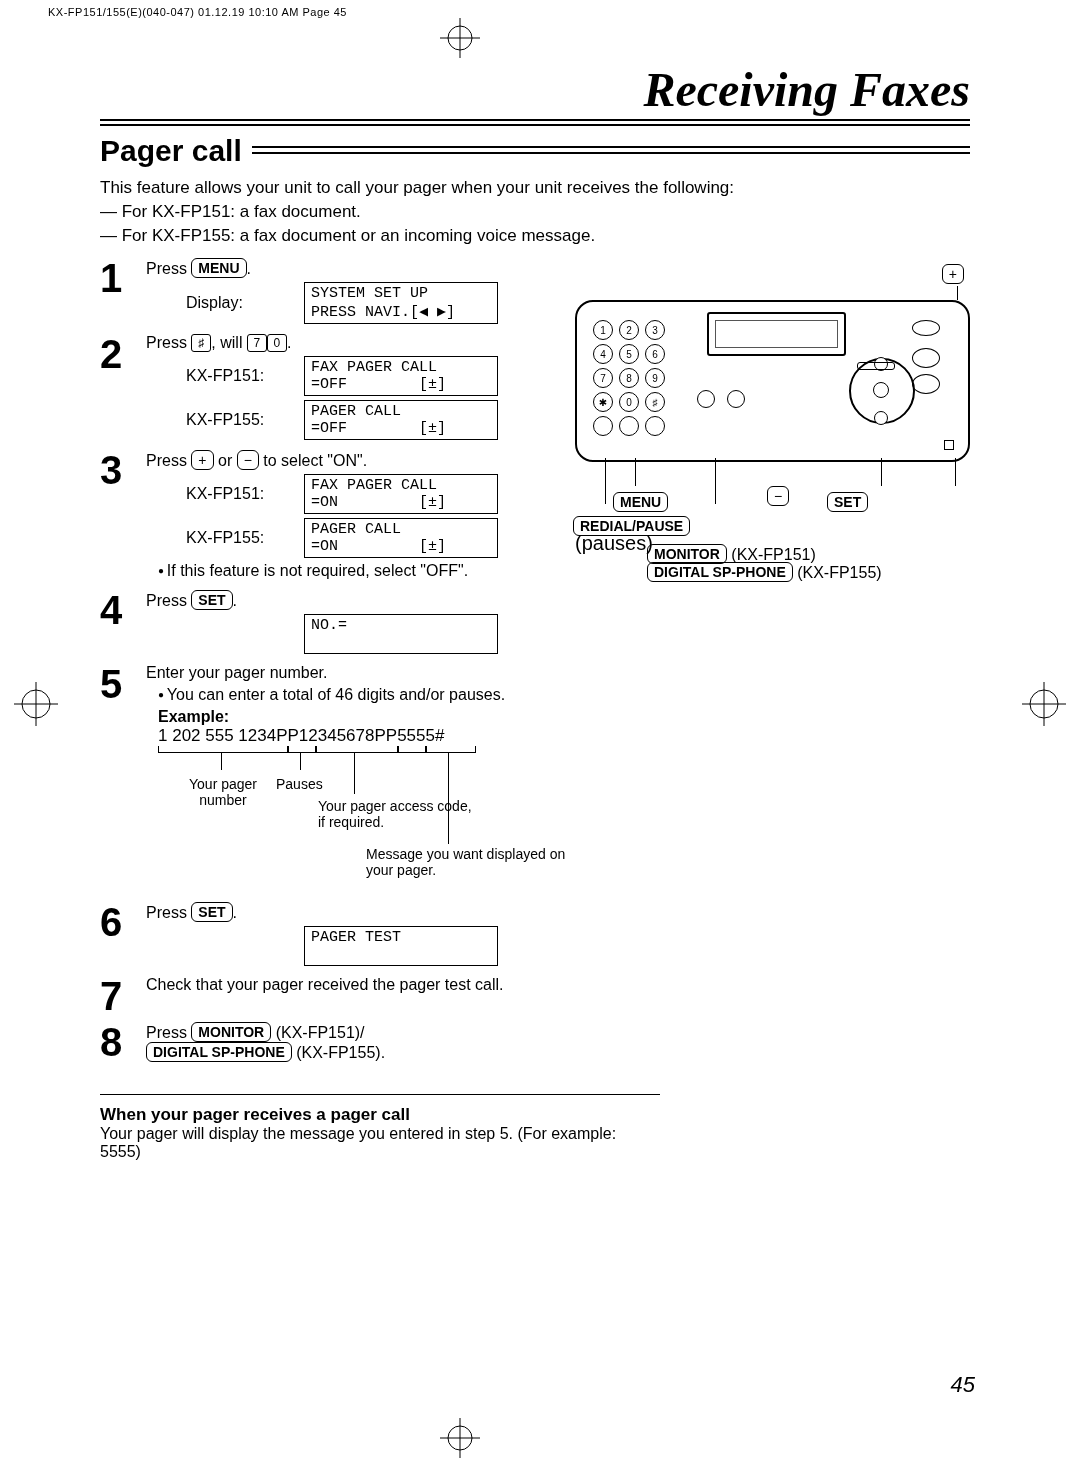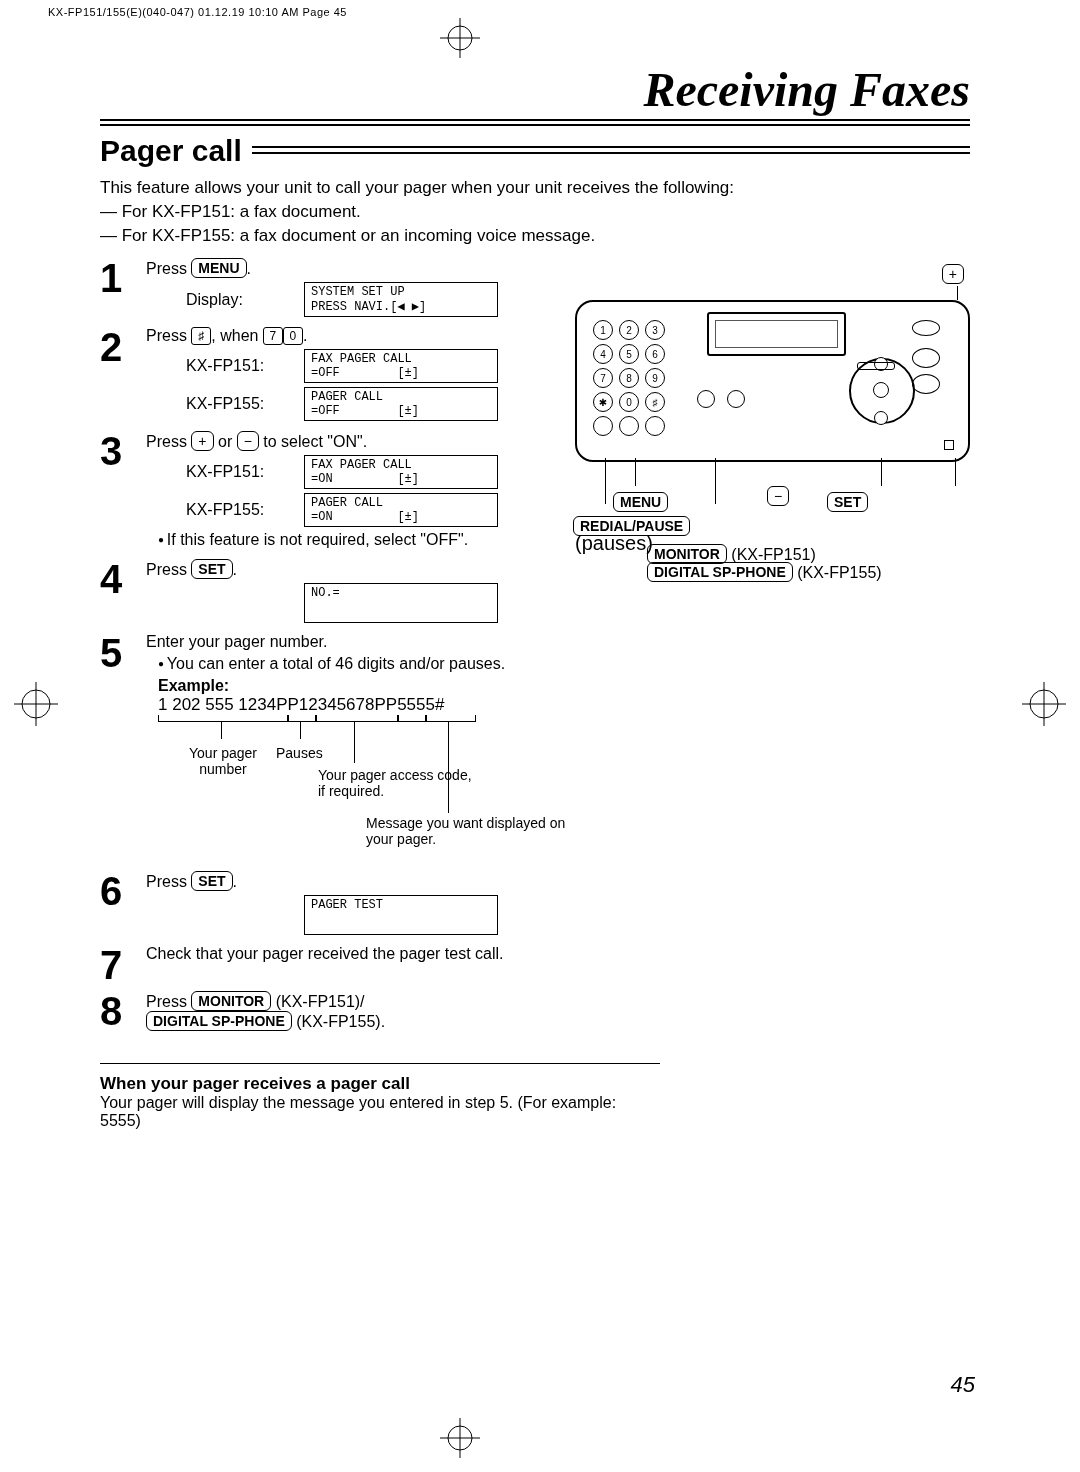--- a/index.html
+++ b/index.html
@@ -107,21 +107,21 @@
   }
   .disp-row {
     display: flex;
     align-items: center;
     margin: 4px 0 4px 40px;
   }
   .disp-label { width: 110px; text-align: left; padding-right: 8px; font-size:16px; }
   .disp-box {
     border: 1px solid #000;
     font-family: "Courier New", monospace;
-    font-size: 12px;
+    font-size: 15px;
     padding: 2px 6px;
     width: 180px;
     white-space: pre;
   }
   .bullet { margin: 4px 0 4px 12px; font-size:16px; }
   .bullet::before { content:"● "; font-size:10px; vertical-align:2px;}
   .example-label { font-weight:bold; margin-left:12px; margin-top:4px; }
   .example-num { font-family:inherit; font-size:17px; margin-left:12px; }
   .example-diagram {
     position:relative;
@@ -254,21 +254,21 @@
           <div class="disp-label">Display:</div>
           <div class="disp-box">SYSTEM SET UP
 PRESS NAVI.[◀ ▶]</div>
         </div>
       </div>
     </div>
 
     <div class="step">
       <div class="step-num">2</div>
       <div class="step-body">
-        <p><span>Press </span><span class="keybox">♯</span><span>, when </span><span class="keybox">7</span><span class="keybox">0</span><span>.</span></p>
+        <p><span>Press </span><span class="keybox">♯</span><span>, will </span><span class="keybox">7</span><span class="keybox">0</span><span>.</span></p>
         <div class="disp-row">
           <div class="disp-label">KX-FP151:</div>
           <div class="disp-box">FAX PAGER CALL
 =OFF        [±]</div>
         </div>
         <div class="disp-row">
           <div class="disp-label">KX-FP155:</div>
           <div class="disp-box">PAGER CALL
 =OFF        [±]</div>
         </div>

